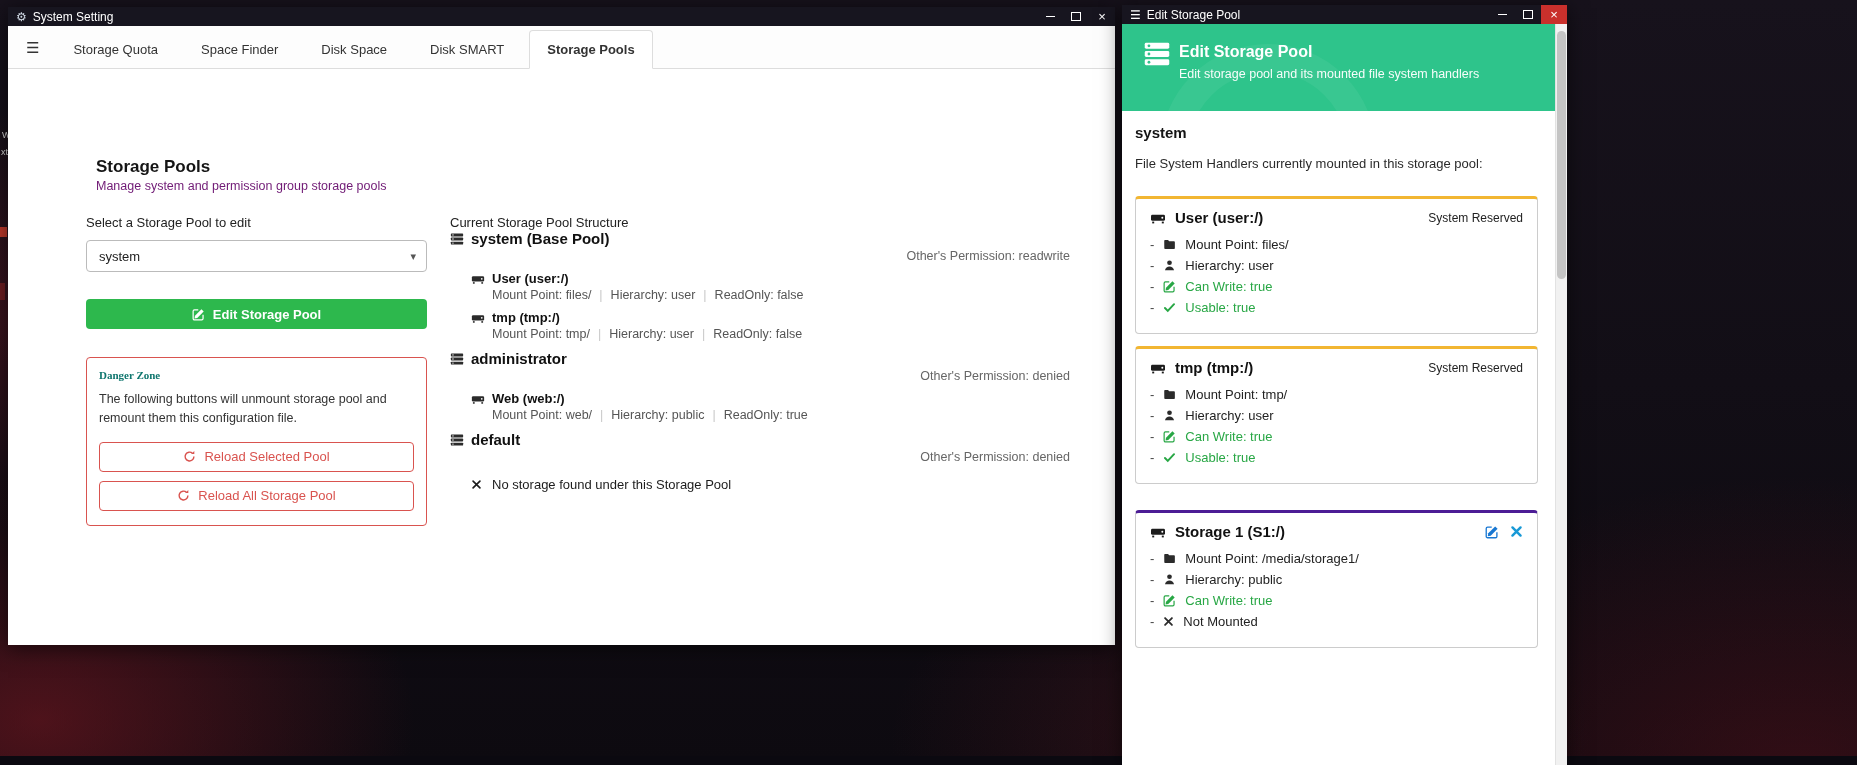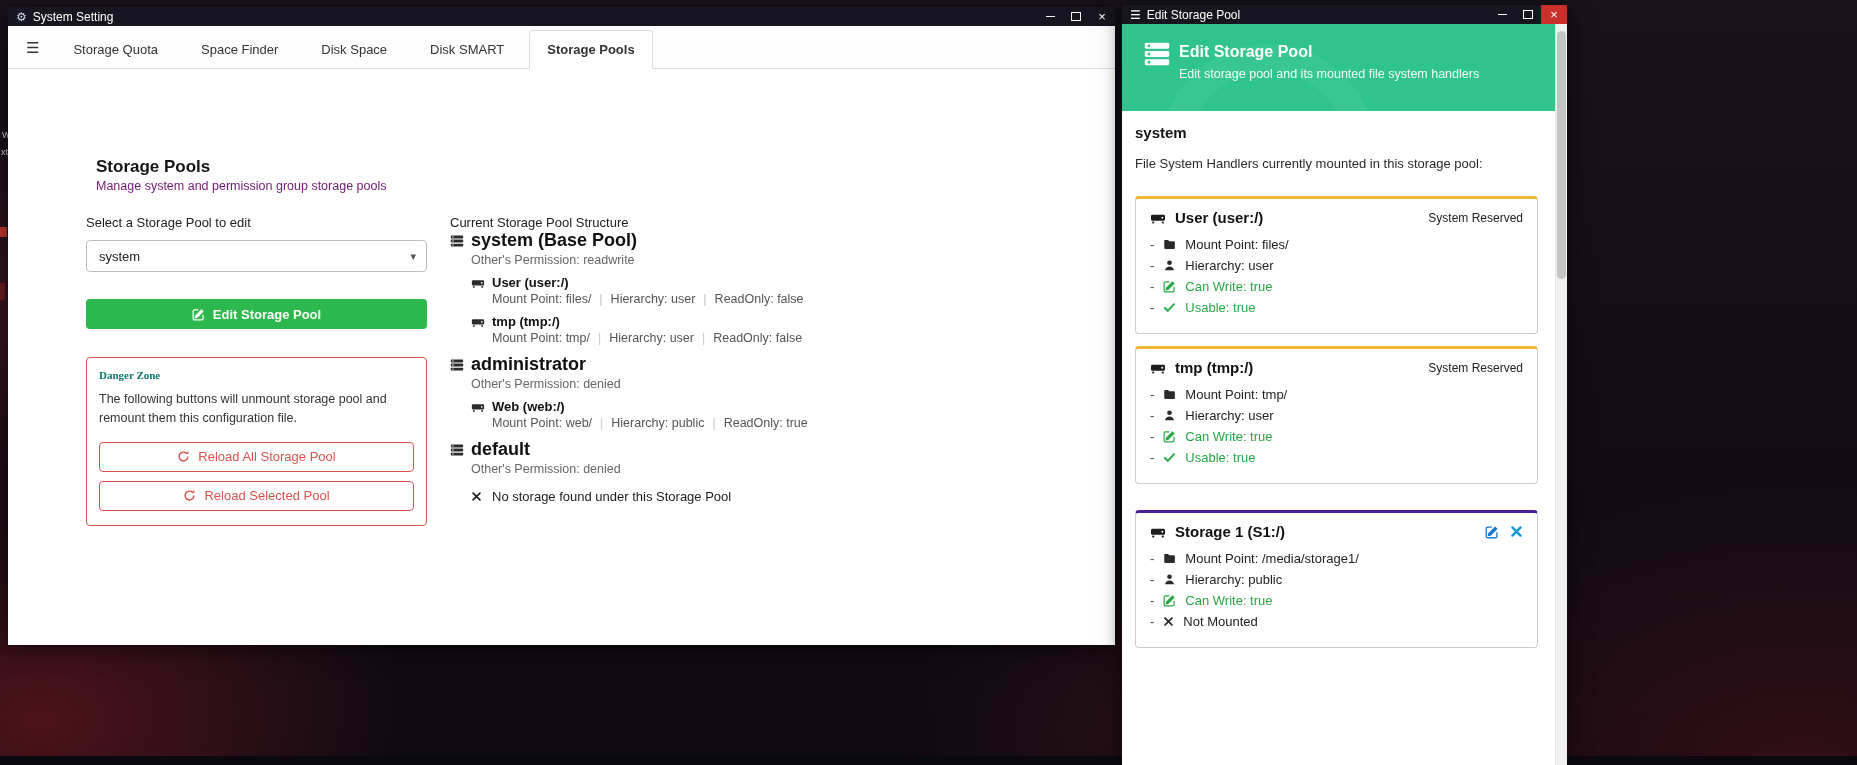--- a/index.html
+++ b/index.html
@@ -53,22 +53,22 @@
   .danger{border:1px solid #d9534f;border-radius:4px;padding:11px 12px 12px;}
   .danger-title{font-size:11px;font-weight:bold;color:#0f766e;margin-bottom:9px;font-family:Liberation Serif, serif;}
   .danger-desc{font-size:12.5px;color:#333;line-height:1.55;margin-bottom:13px;}
   .btn-outline-red{height:28px;border:1px solid #d9534f;border-radius:4px;background:#fff;color:#d9534f;
     font-size:13px;display:flex;align-items:center;justify-content:center;gap:8px;margin-bottom:9px;cursor:default;}
   .btn-outline-red:last-child{margin-bottom:2px;}
 
   .rightcol{position:absolute;left:442px;top:146px;width:620px;}
   .struct-title{font-size:13px;color:#222;}
   .pool{margin-bottom:9px;}
-  .pool-head{display:flex;align-items:center;gap:7px;font-size:18px;font-weight:bold;color:#111;white-space:nowrap;}
-  .pool-perm{margin-left:21px;font-size:12.5px;color:#666;margin-top:2px;margin-bottom:8px;}
+  .pool-head{display:flex;align-items:center;gap:7px;font-size:15px;font-weight:bold;color:#111;white-space:nowrap;}
+  .pool-perm{margin-left:21px;font-size:12.5px;color:#666;margin-top:2px;margin-bottom:8px;text-align:right;}
   .fs{margin-left:21px;margin-bottom:8px;}
   .fs-head{display:flex;align-items:center;gap:7px;font-size:13px;font-weight:bold;color:#111;white-space:nowrap;}
   .fs-details{margin-left:21px;margin-top:2px;font-size:12.5px;color:#555;display:flex;gap:8px;align-items:center;white-space:nowrap;}
   .sep::before{content:"|";color:#c9c9c9;}
   .empty-row{margin-left:21px;margin-top:13px;display:flex;align-items:center;gap:10px;font-size:13px;color:#1c1c1c;}
 
   
   .ic-wrap{display:inline-flex;align-items:center;justify-content:center;flex:0 0 auto;}
   .ic{display:block;fill:currentColor;}
   .pool-ic{color:#2b2b2b;}
@@ -164,30 +164,30 @@
         <div class="danger">
           <div class="danger-title">Danger Zone</div>
           <div class="danger-desc">The following buttons will unmount storage pool and remount them this configuration file.</div>
           <div class="btn-outline-red">
             <span class="ic-wrap">
               <svg class="ic" width="13" height="13" viewBox="0 0 16 16">
                   <path d="M13.4 8a5.4 5.4 0 1 1-1.6-3.8" fill="none" stroke="currentColor" stroke-width="1.8"></path>
                   <path d="M13.9 1.2v3.6h-3.6z"></path>
                 </svg>
             </span>
-            <span>Reload All Storage Pool</span>
+            <span>Reload Selected Pool</span>
           </div>
           <div class="btn-outline-red">
             <span class="ic-wrap">
               <svg class="ic" width="13" height="13" viewBox="0 0 16 16">
                   <path d="M13.4 8a5.4 5.4 0 1 1-1.6-3.8" fill="none" stroke="currentColor" stroke-width="1.8"></path>
                   <path d="M13.9 1.2v3.6h-3.6z"></path>
                 </svg>
             </span>
-            <span>Reload Selected Pool</span>
+            <span>Reload All Storage Pool</span>
           </div>
         </div>
       </div>
 
       <div class="rightcol">
         <div class="struct-title">Current Storage Pool Structure</div>
 
         <div class="pool">
           <div class="pool-head">
             <span class="ic-wrap pool-ic">

